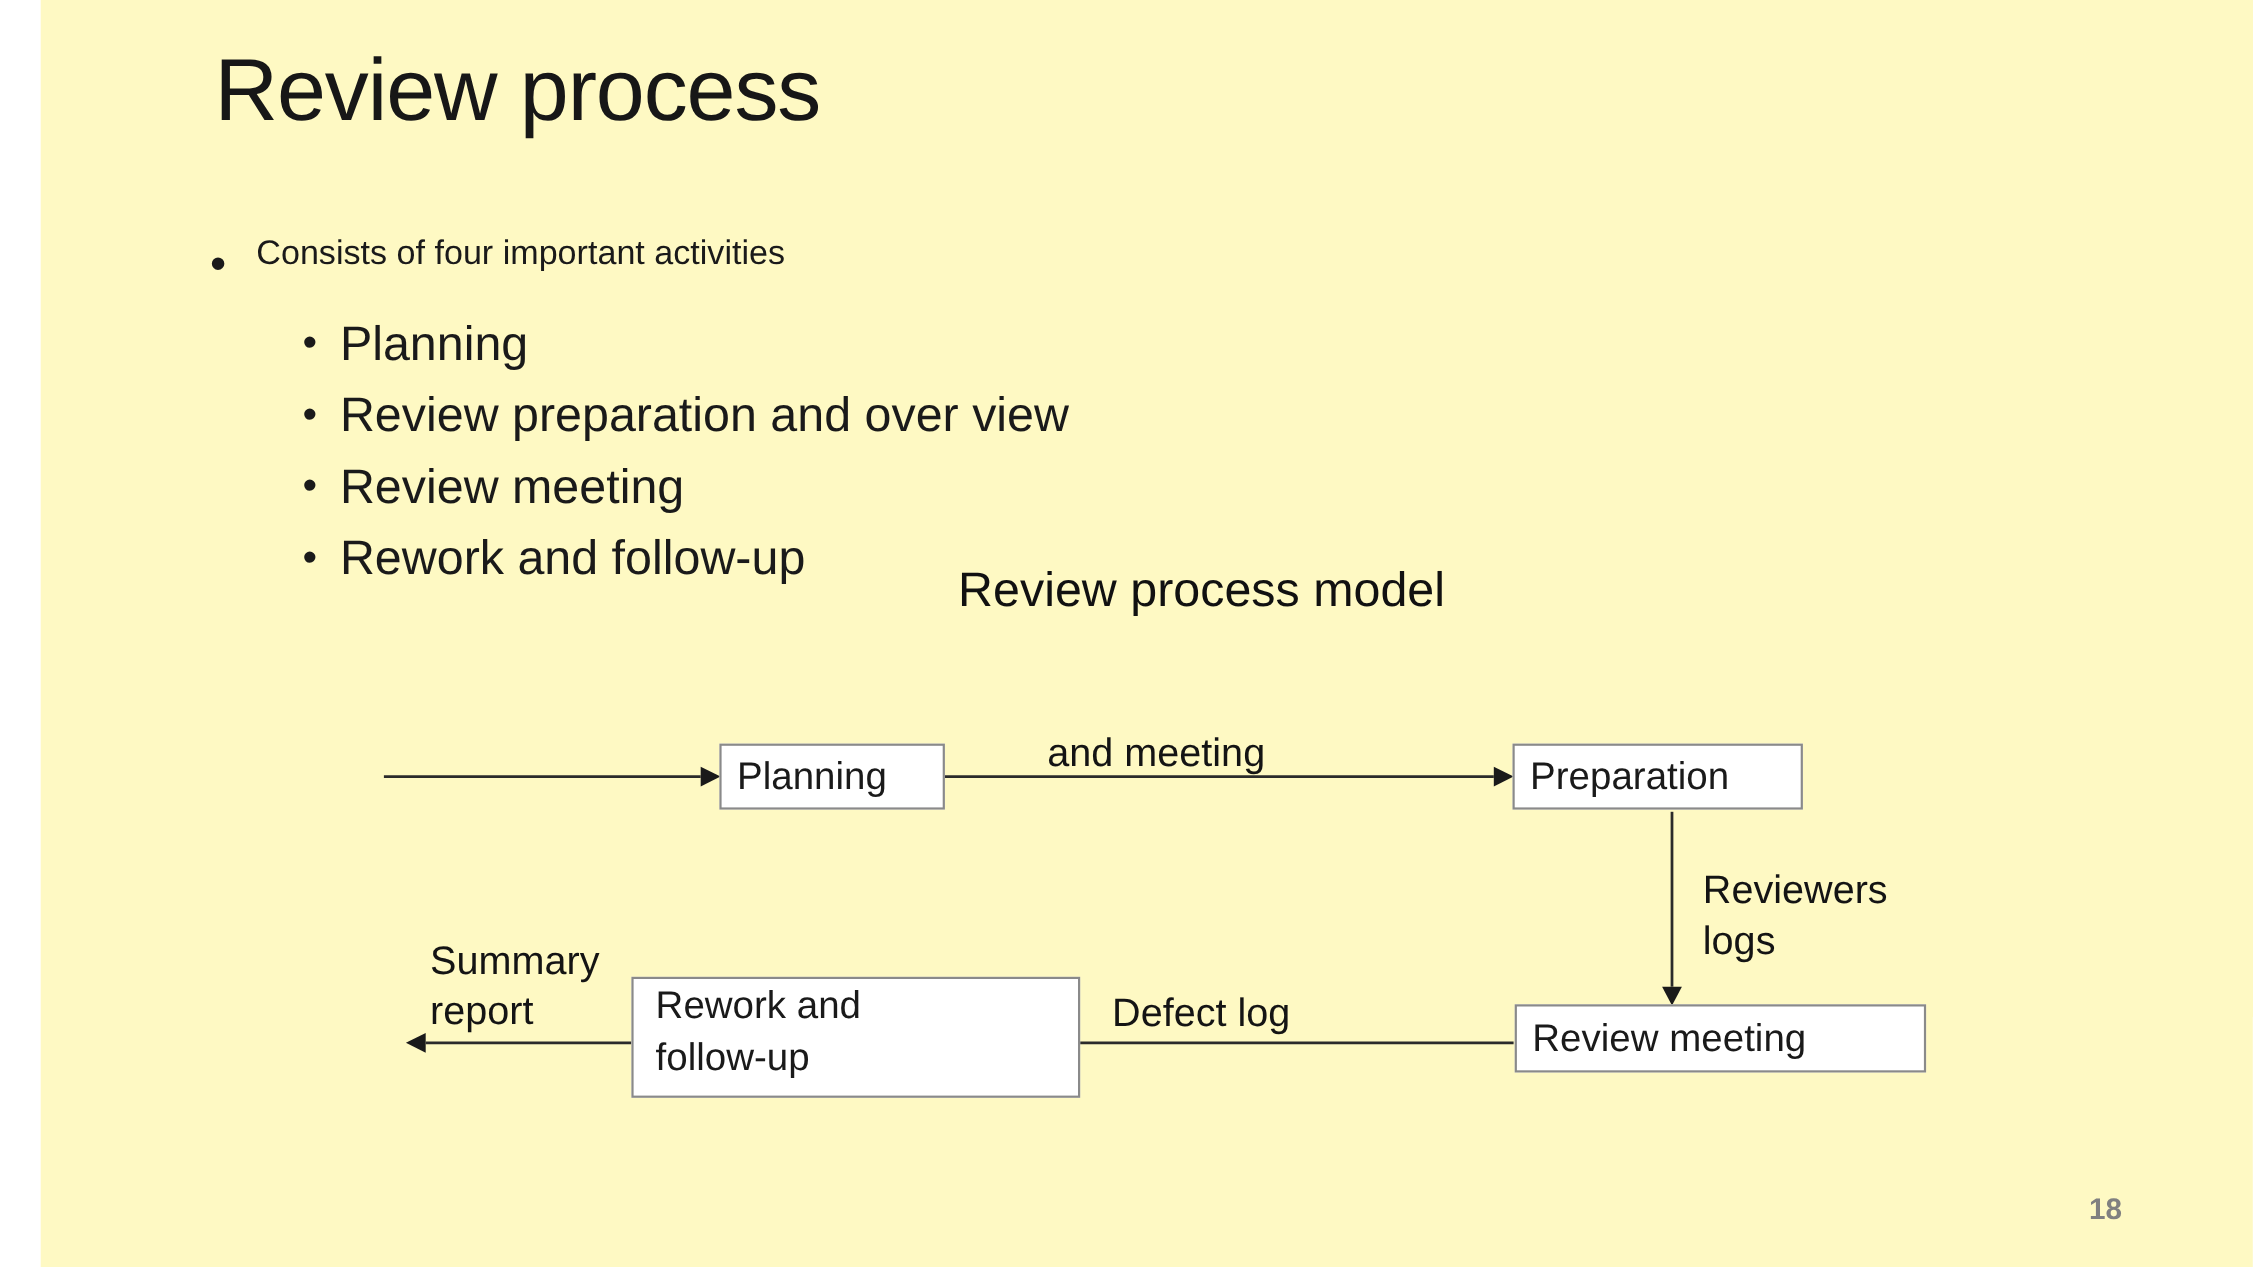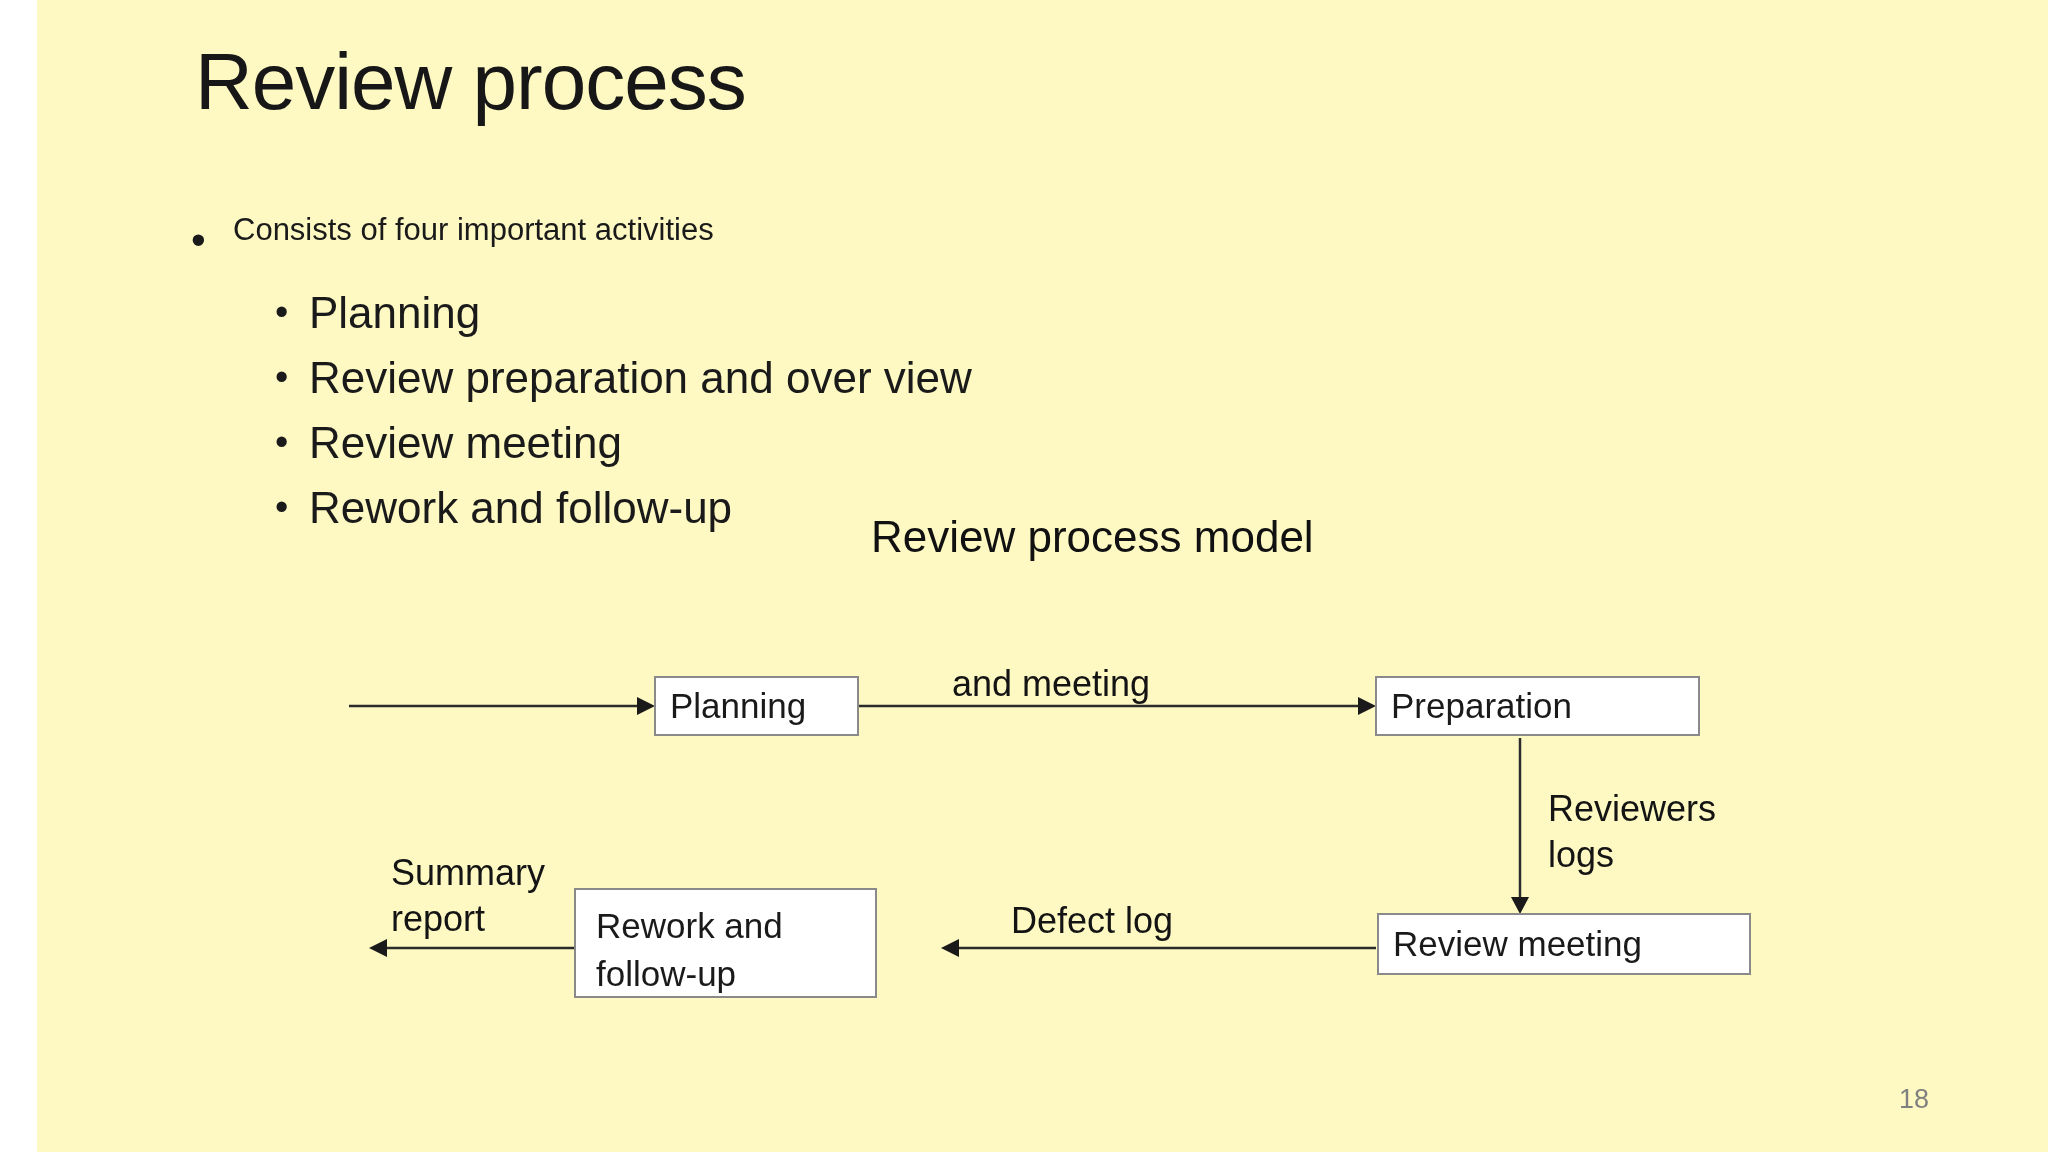--- a/index.html
+++ b/index.html
@@ -48,28 +48,27 @@
     background: #ffffff;
     border: 2px solid #8a8a8a;
     display: flex;
     align-items: center;
     padding-left: 14px;
     font-size: 35px;
     color: #1a1a1a;
     white-space: nowrap;
   }
   #box-planning       { left: 617px;  top: 676px; width: 205px; height: 60px; }
-  #box-preparation    { left: 1338px; top: 676px; width: 325px; height: 60px; }
+  #box-preparation    { left: 1338px; top: 676px; width: 264px; height: 60px; }
   #box-review-meeting { left: 1340px; top: 913px; width: 374px; height: 62px; }
   #box-rework {
-    left: 537px; top: 888px; width: 303px; height: 110px;
+    left: 537px; top: 888px; width: 408px; height: 110px;
     flex-direction: column;
     align-items: flex-start;
     justify-content: flex-start;
-    padding-top: 12px;
     padding-left: 20px;
     line-height: 48px;
   }
 
   .flow-label {
     position: absolute;
     font-size: 36px;
     line-height: 46px;
     color: #141414;
     white-space: nowrap;
@@ -77,20 +76,21 @@
   #label-work-product   { left: 445px;  top: 624px; }
   #label-review-team    { left: 915px;  top: 660px; line-height: 47px; }
   #label-reviewers-logs { left: 1511px; top: 786px; }
   #label-defect-log     { left: 974px;  top: 898px; }
   #label-summary-report { left: 354px;  top: 850px; }
 
   #page-number {
     left: 1862px; top: 1084px;
     font-size: 27px;
     color: #808080;
+    font-weight: bold;
   }
 </style>
 </head>
 <body>
 
 <div id="slide">
 
   <div id="title" class="abs">Review process</div>
 
   <div>

